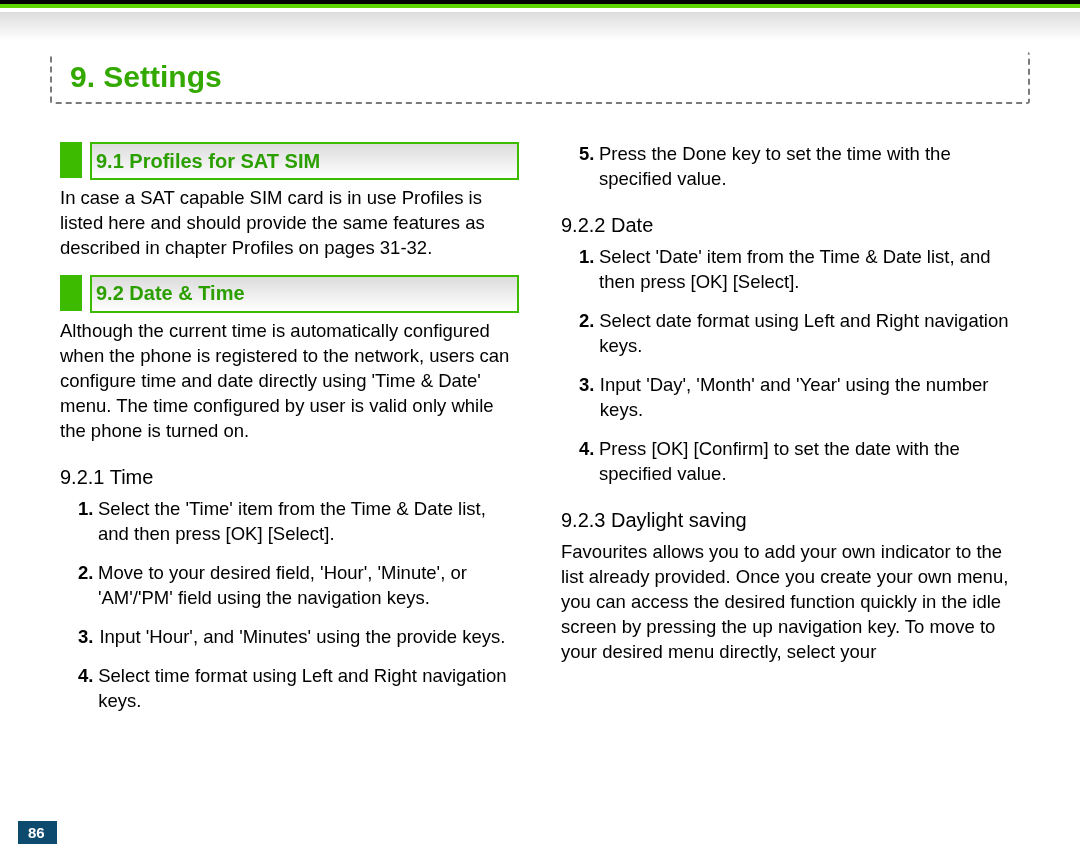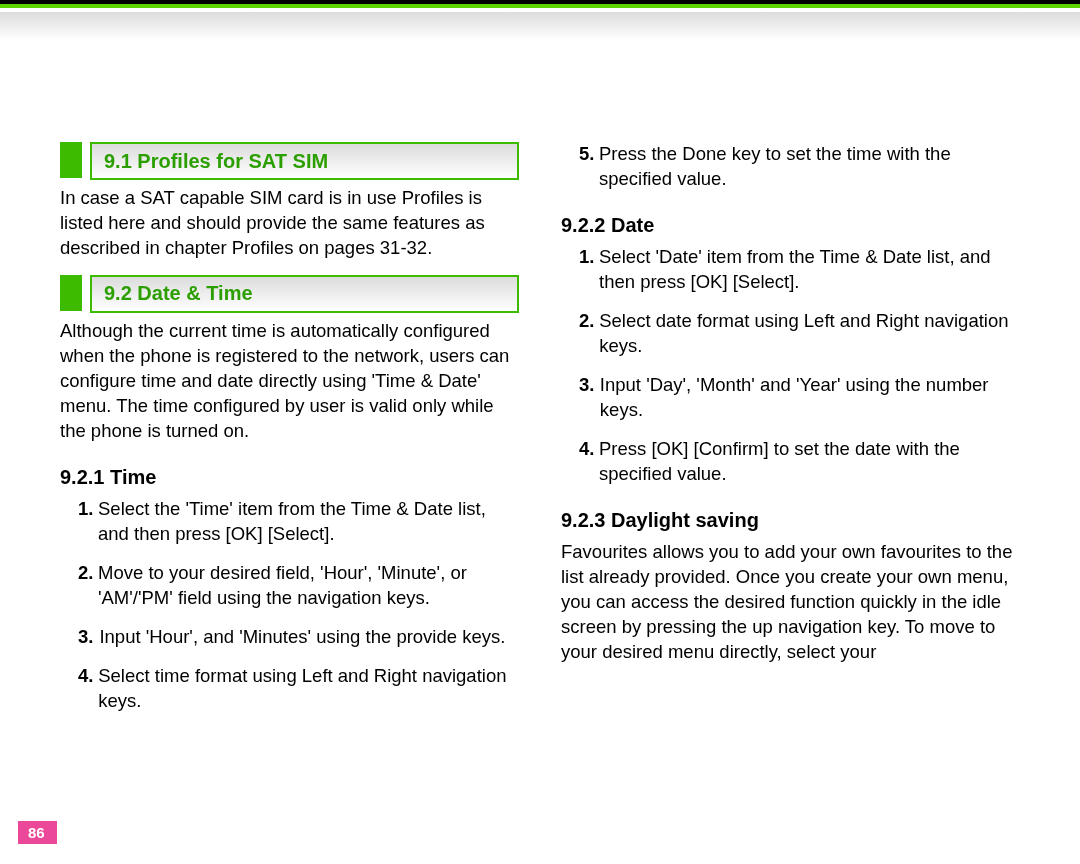--- a/index.html
+++ b/index.html
@@ -7,35 +7,40 @@
   .top-grad{position:absolute;top:0;left:0;right:0;height:40px;
     background:linear-gradient(to bottom,#000 0,#000 4px,#5ed400 4px,#5ed400 8px,#fff 8px,#fff 12px,#dcdcdc 12px,#ffffff 40px);}
   .chapter-box{position:absolute;top:52px;left:50px;right:50px;}
   .chapter-inner{border:2px dashed #7a7a7a;border-radius:3px;background:#fff;padding:6px 4px 8px 18px;position:relative;}
   .chapter-inner::before{content:"";position:absolute;left:0;right:0;top:-10px;height:10px;background:#fff;}
   .chapter-title{font-size:30px;font-weight:bold;color:#33a900;letter-spacing:0px;}
   .columns{position:absolute;top:128px;left:60px;right:60px;bottom:58px;display:flex;gap:42px;}
   .col{flex:1;font-size:18.5px;line-height:1.35;color:#000;}
   .sec-head{position:relative;margin:14px 0 8px 0;height:36px;}
   .sec-bar2{position:absolute;left:0;top:0;width:22px;height:36px;background:#3dbb00;}
-  .sec-title-wrap{margin-left:30px;height:34px;border:2px solid #3dbb00;background:linear-gradient(to bottom,#dcdcdc,#ffffff);display:flex;align-items:center;padding:0 12px;}
+  .sec-title-wrap{margin-left:30px;height:34px;border:2px solid #3dbb00;background:linear-gradient(to bottom,#dcdcdc,#ffffff);display:flex;align-items:center;padding:0 4px;}
   .sec-title{font-size:20px;font-weight:bold;color:#2c9f00;}
-  .sub-title{font-size:20px;font-weight:bold;color:#000;margin:20px 0 6px 0;}
+  .sub-title{font-size:20px;font-weight:normal;color:#000;margin:20px 0 6px 0;}
   p{margin:6px 0 14px 0;}
   ol.steps{list-style:none;padding:0;margin:6px 0 0 0;}
   ol.steps li{display:flex;gap:6px;margin:0 0 14px 0;padding-left:18px;text-indent:0;}
   ol.steps li .num{font-weight:bold;min-width:14px;}
-  .page-num{position:absolute;bottom:20px;left:18px;background:#ec4899;color:#fff;font-size:15px;font-weight:bold;padding:3px 12px 3px 10px;}
+  .page-num{position:absolute;bottom:20px;left:18px;background:#0c4a6e;color:#fff;font-size:15px;font-weight:bold;padding:3px 12px 3px 10px;}
 </style>
 </head>
 <body>
 
 <div class="page">
   <div class="top-grad"></div>
 
+  <div class="chapter-box">
+    <div class="chapter-inner">
+      <span class="chapter-title">9. Settings</span>
+    </div>
+  </div>
 
   <div class="columns">
 
     <div class="col">
 
       <div class="sec-head">
         <div class="sec-bar2"></div>
         <div class="sec-title-wrap">
             <span class="sec-title">9.1 Profiles for SAT SIM</span>
           </div>
@@ -94,18 +99,18 @@
             <span>Input 'Day', 'Month' and 'Year' using the number keys.</span>
           </li>
         <li>
             <span class="num">4.</span>
             <span>Press [OK] [Confirm] to set the date with the specified value.</span>
           </li>
       </ol>
 
       <div class="sub-title">9.2.3 Daylight saving</div>
 
-      <p>Favourites allows you to add your own favourites to the list already provided. Once you create your own menu, you can access the desired function quickly in the idle screen by pressing the up navigation key. To move to your desired menu directly, select your</p>
+      <p>Favourites allows you to add your own indicator to the list already provided. Once you create your own menu, you can access the desired function quickly in the idle screen by pressing the up navigation key. To move to your desired menu directly, select your</p>
     </div>
   </div>
 
   <div class="page-num">86</div>
 </div>
 
 </body></html>

